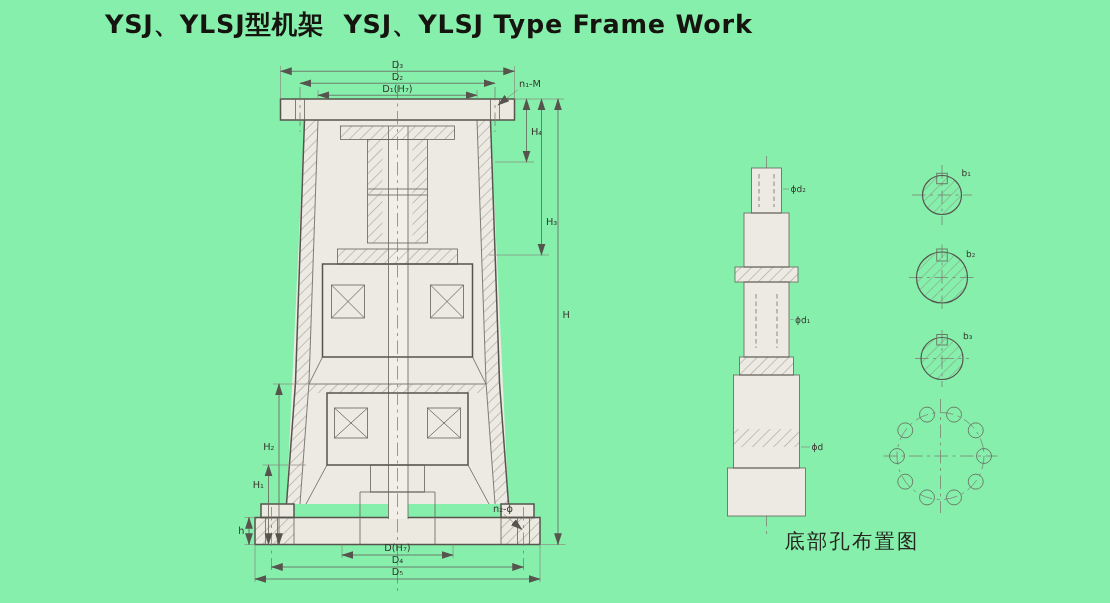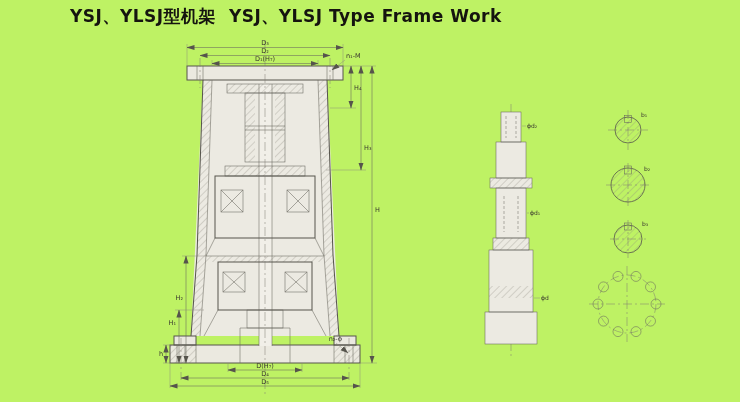--- a/index.html
+++ b/index.html
@@ -1,18 +1,18 @@
 <!DOCTYPE html>
 <html><head>
 <meta charset="utf-8">
 <style>
   html,body{margin:0;padding:0;background:#d8d6d0;}
   .page{
     position:relative;width:740px;height:402px;overflow:hidden;
-    background:#bef264;
+    background:#86efac;
     font-family:"DejaVu Sans","Liberation Sans",sans-serif;
   }
   .title{
     position:absolute;left:70px;top:5px;
     font-size:17px;font-weight:700;color:#15140f;letter-spacing:.5px;
     white-space:pre;
   }
   .caption{
     position:absolute;left:523px;top:352px;
     font-size:13.5px;color:#26251f;letter-spacing:1.5px;
@@ -254,13 +254,14 @@
       <circle class="thin" cx="618" cy="331.6" r="5" fill="#f4f2ec"></circle>
       <circle class="thin" cx="603.5" cy="321.1" r="5" fill="#f4f2ec"></circle>
       <circle class="thin" cx="598" cy="304" r="5" fill="#f4f2ec"></circle>
       <circle class="thin" cx="603.5" cy="286.9" r="5" fill="#f4f2ec"></circle>
       <circle class="thin" cx="618" cy="276.4" r="5" fill="#f4f2ec"></circle>
       <circle class="thin" cx="636" cy="276.4" r="5" fill="#f4f2ec"></circle>
       <circle class="thin" cx="650.5" cy="286.9" r="5" fill="#f4f2ec"></circle>
     </g>
   </svg>
 
+  <div class="caption">底部孔布置图</div>
 </div>
 
 </body></html>

